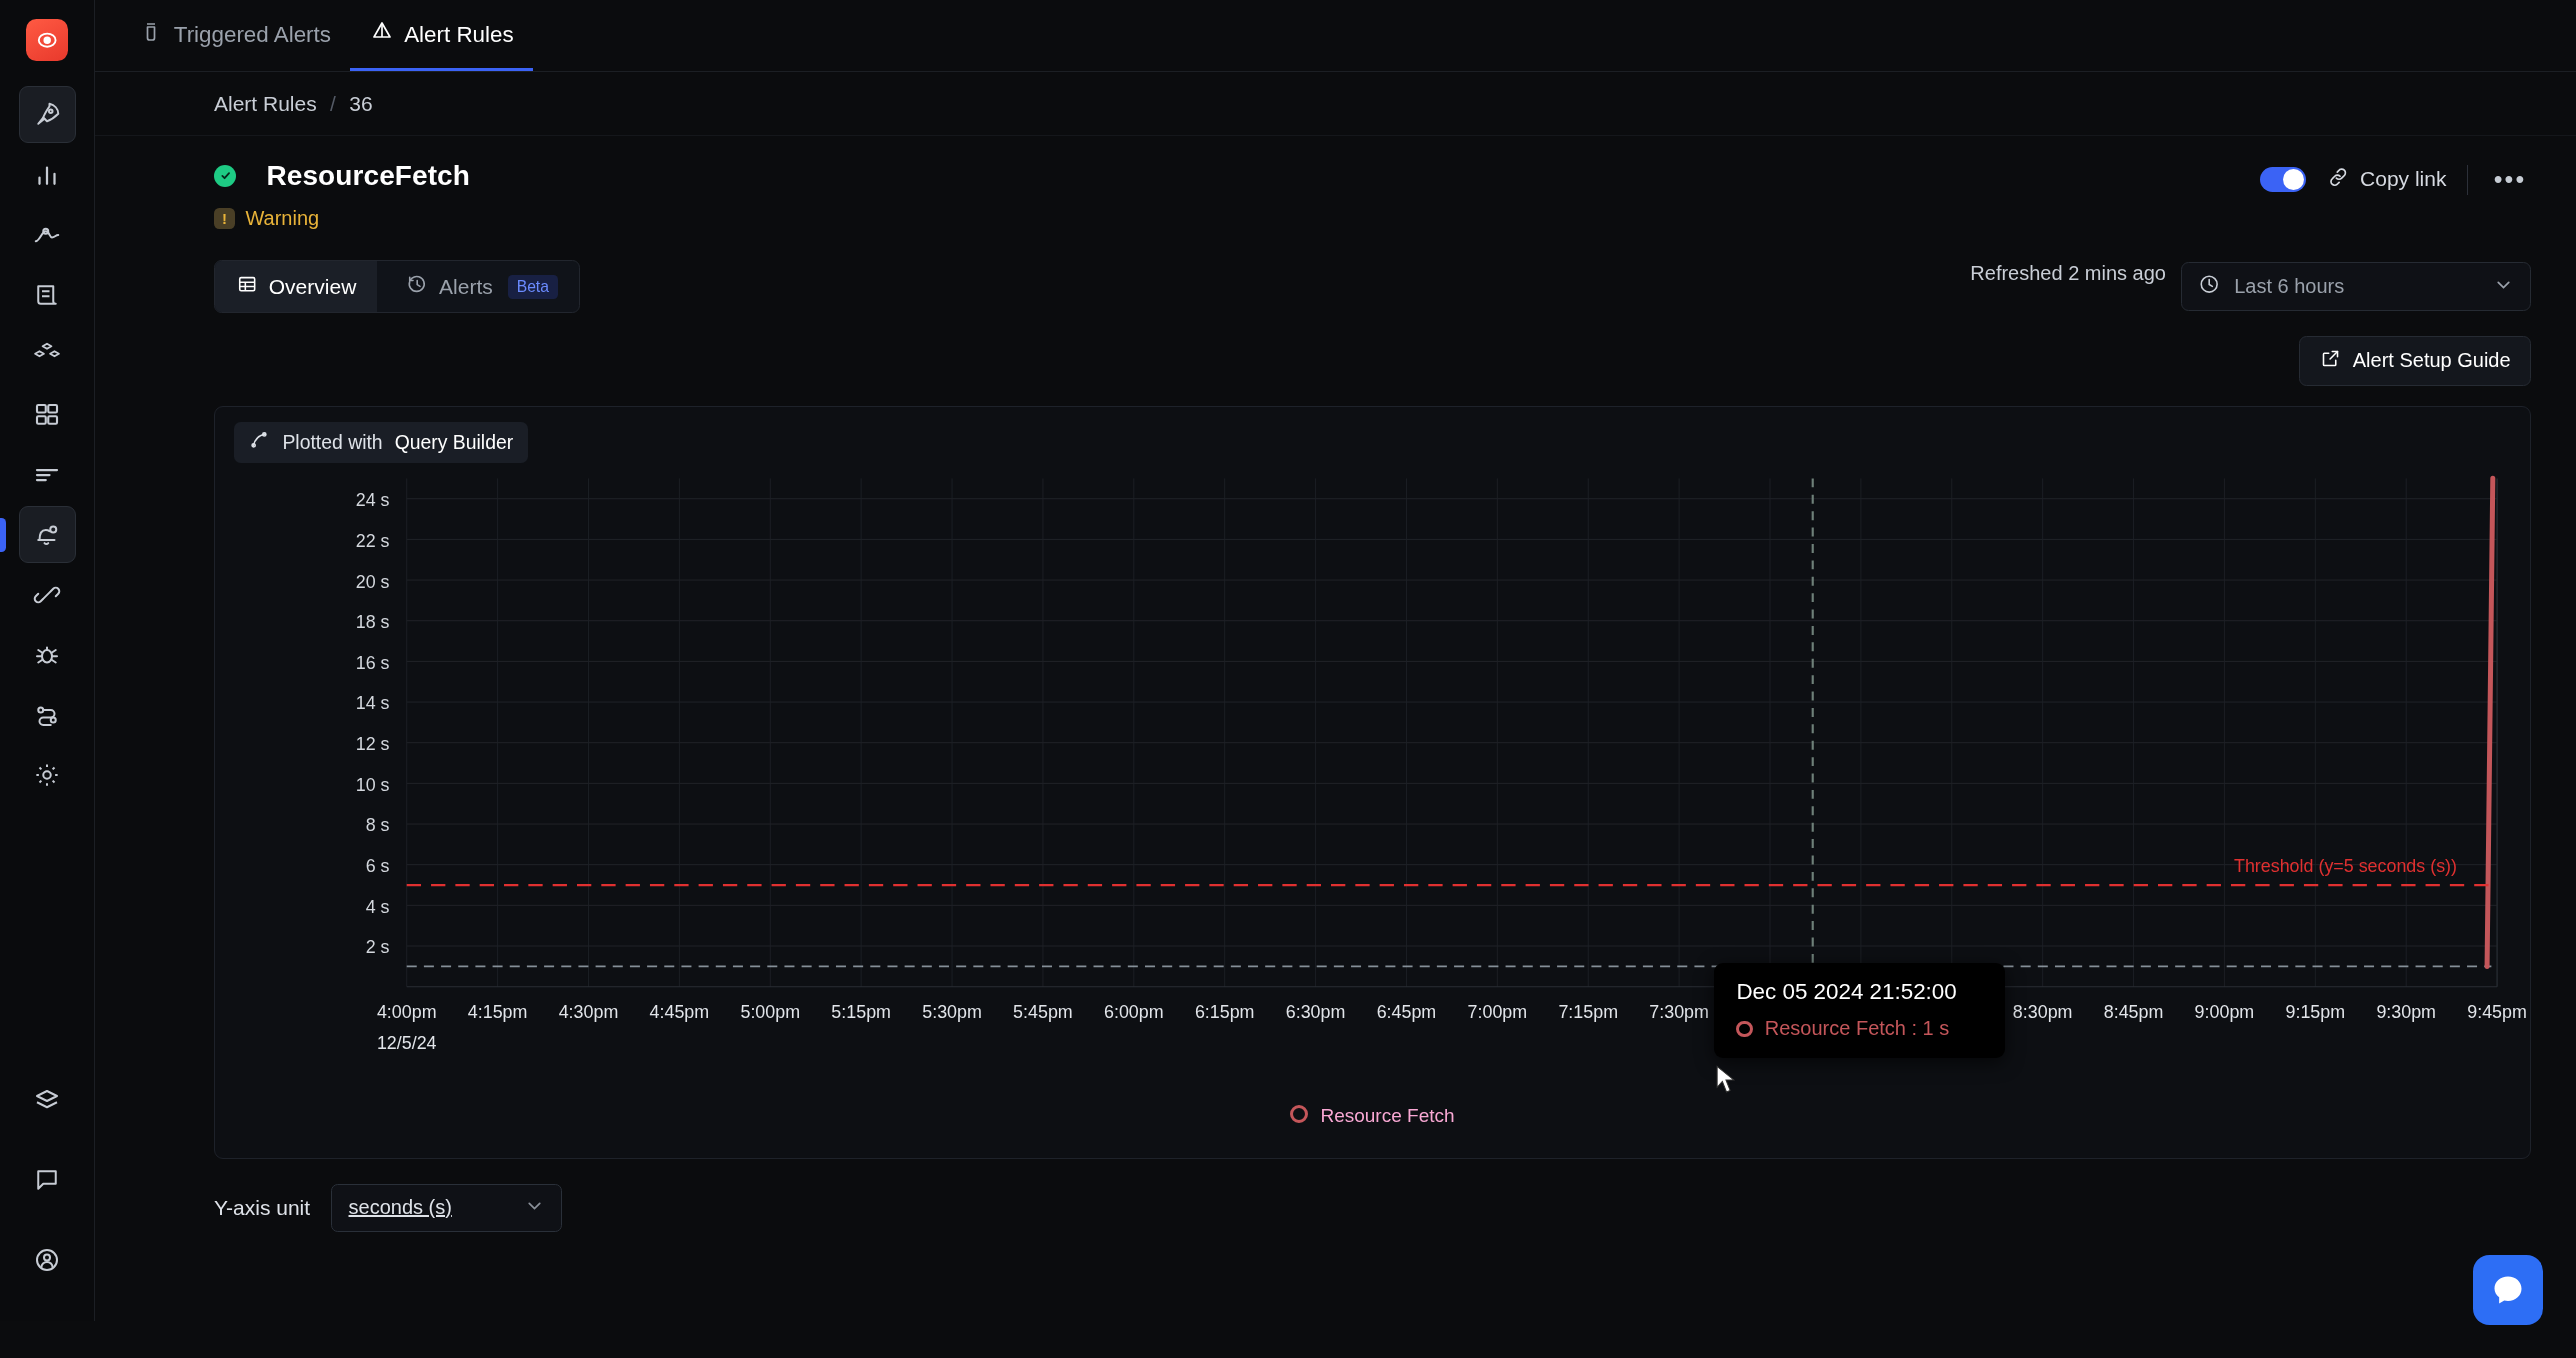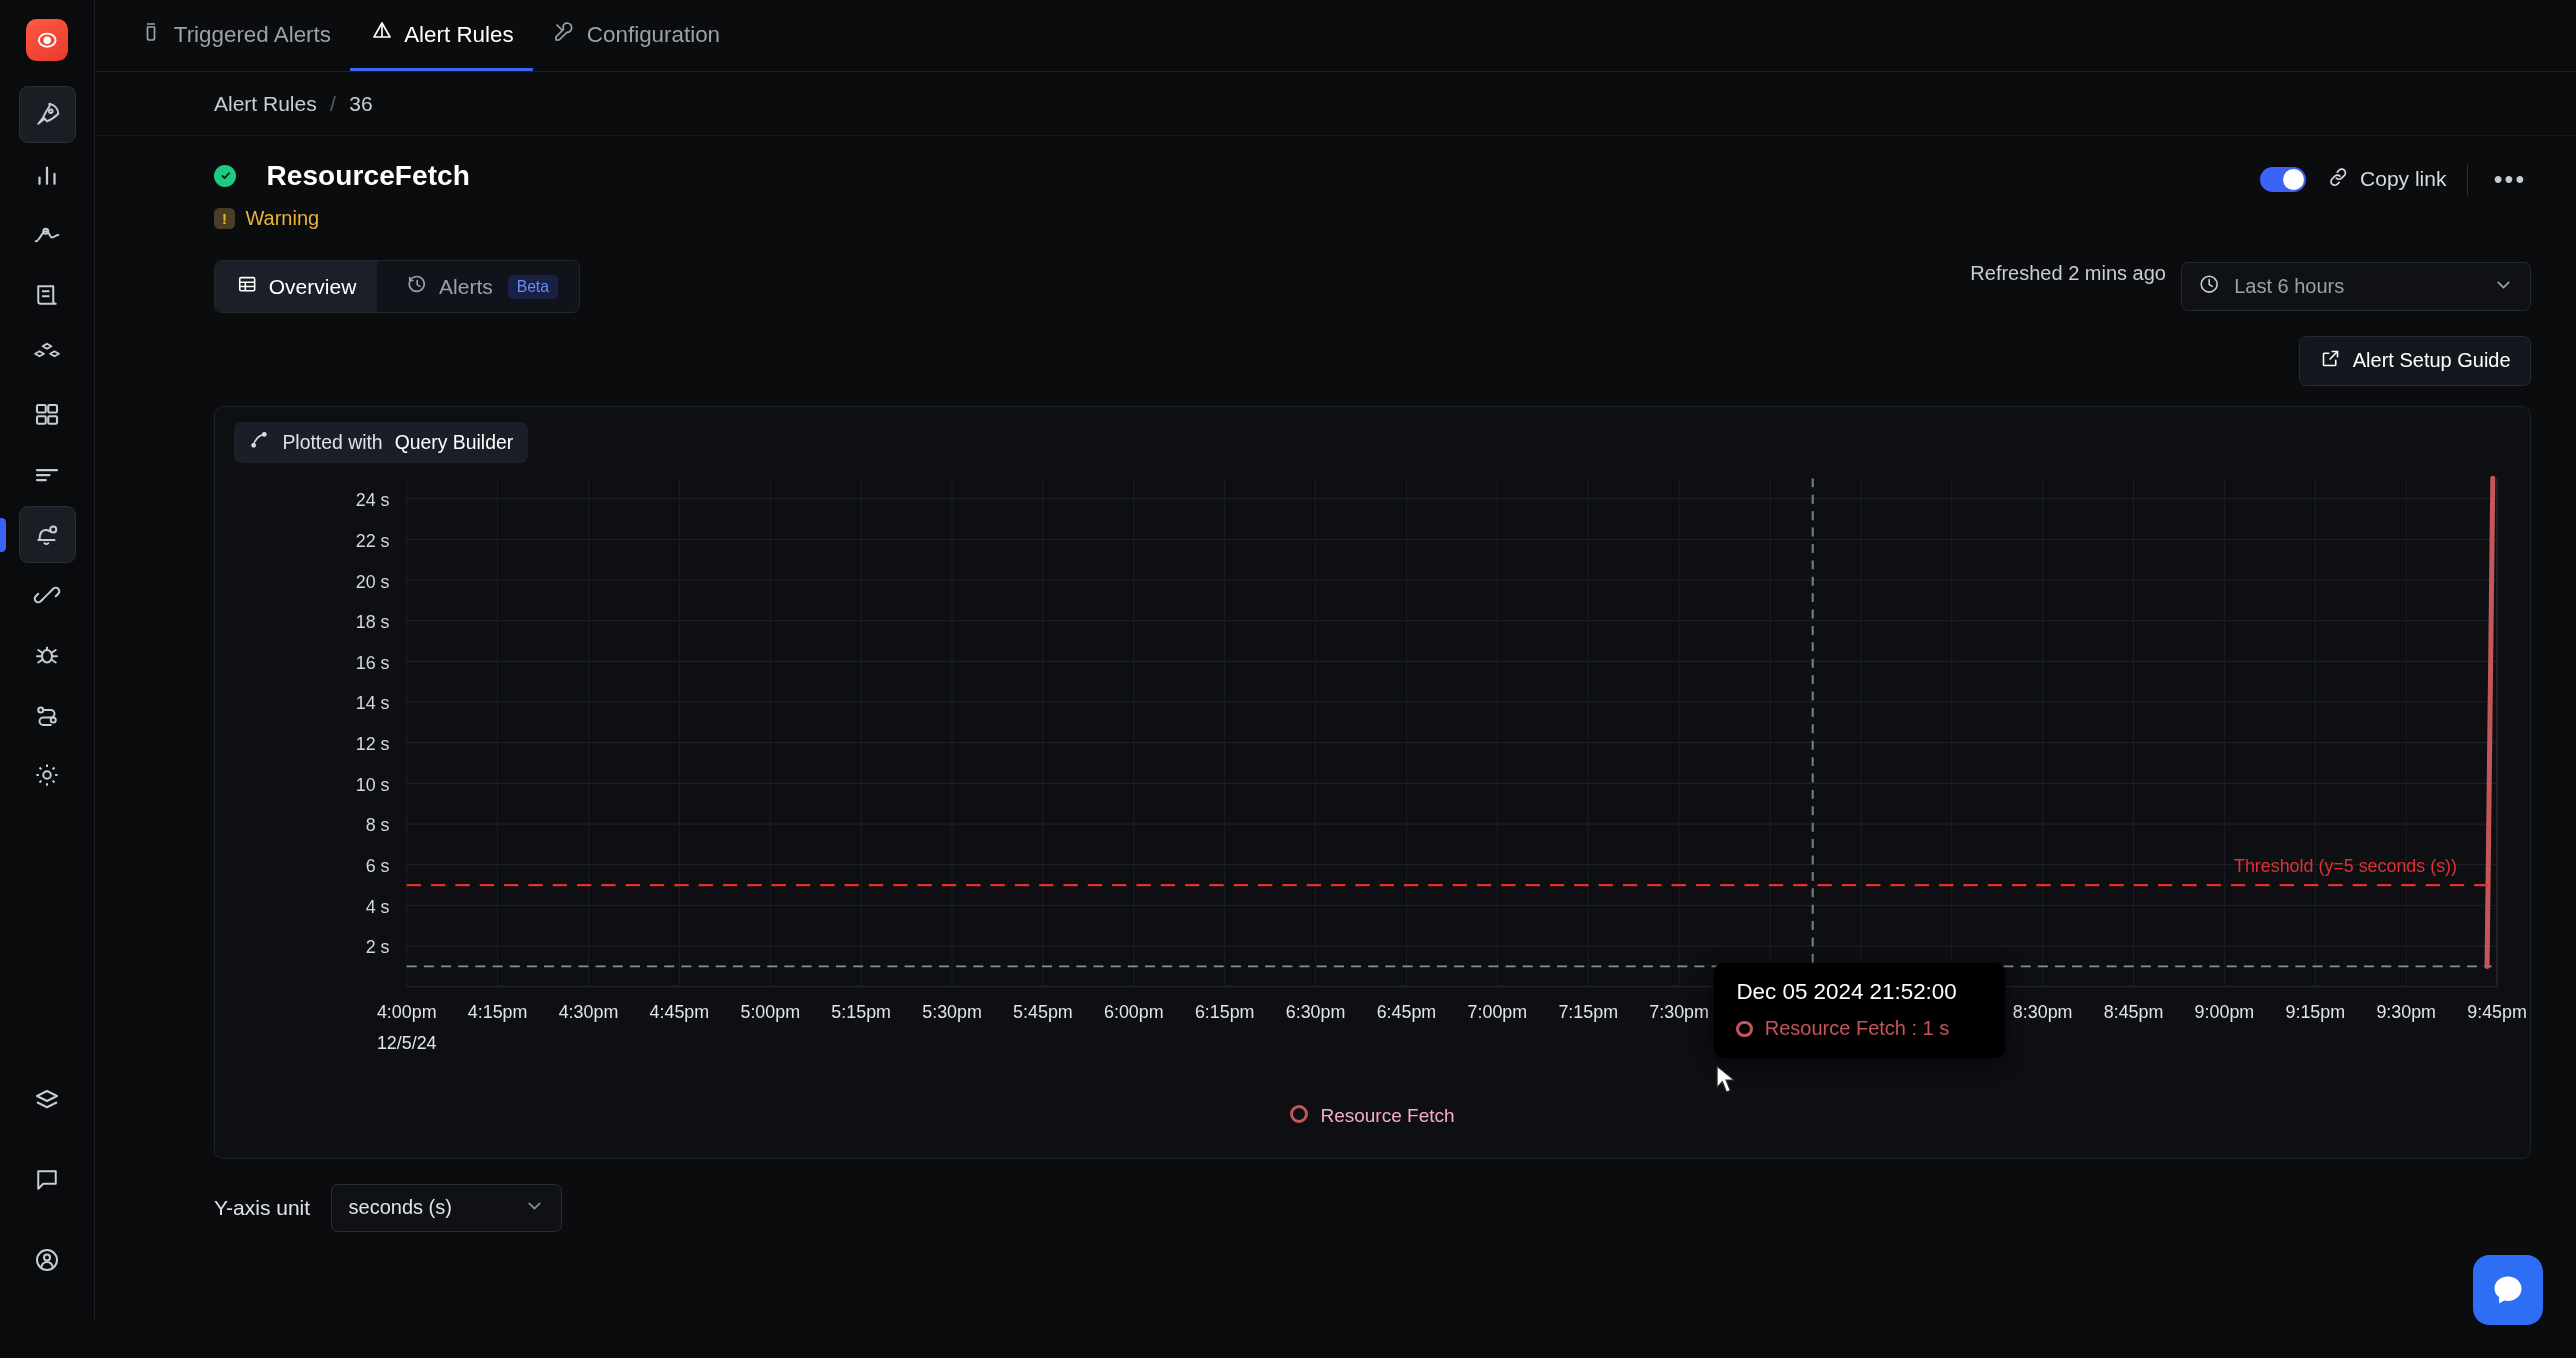--- a/index.html
+++ b/index.html
@@ -189,21 +189,21 @@
   
   .unit-row {
     display: flex; align-items: center; gap: 21px;
     padding: 25px 0 0 119px;
   }
   .unit-label { font-size: 21px; color: #dfe3e9; }
   .unit-select {
     display: flex; align-items: center;
     width: 231px; height: 48px; padding: 0 16.4px;
     background: #0f1116; border: 0.7px solid #2a3039; border-radius: 6.7px;
-    color: #dfe3e9; font-size: 20px; cursor: pointer;
+    color: #dfe3e9; font-size: 20px; cursor: pointer; text-decoration: underline;
   }
   .unit-select .chev { margin-left: auto; color: #8a9099; }
 
   .fab {
     position: absolute; right: 33px; bottom: 33px;
     width: 70px; height: 70px; border-radius: 16.4px;
     background: #2d6ef5; display: flex; align-items: center; justify-content: center;
     cursor: pointer;
   }
   .fab svg { width: 36px; height: 36px; }
@@ -336,29 +336,20 @@
         <span>Triggered Alerts</span>
       </div>
       <div class="toptab active">
         <span>
           <svg viewBox="0 0 24 24" fill="none" stroke="currentColor" stroke-width="1.7" stroke-linejoin="round">
             <path d="M12 3l8 14H4z"></path>
               <path d="M12 3v14"></path>
           </svg>
         </span>
         <span>Alert Rules</span>
-      </div>
-      <div class="toptab">
-        <span>
-          <svg viewBox="0 0 24 24" fill="none" stroke="currentColor" stroke-width="1.7" stroke-linecap="round" stroke-linejoin="round">
-            <path d="M15 3a4 4 0 00-3.4 6.1L4 17v3h3l7.9-7.6A4 4 0 1015 3z"></path>
-              <path d="M5 5l5 5"></path>
-          </svg>
-        </span>
-        <span>Configuration</span>
       </div>
     </div>
 
     <div class="breadcrumb">
       <span>Alert Rules</span>
       <span class="sep">/</span>
       <span>36</span>
     </div>
 
     <div class="title-row">

